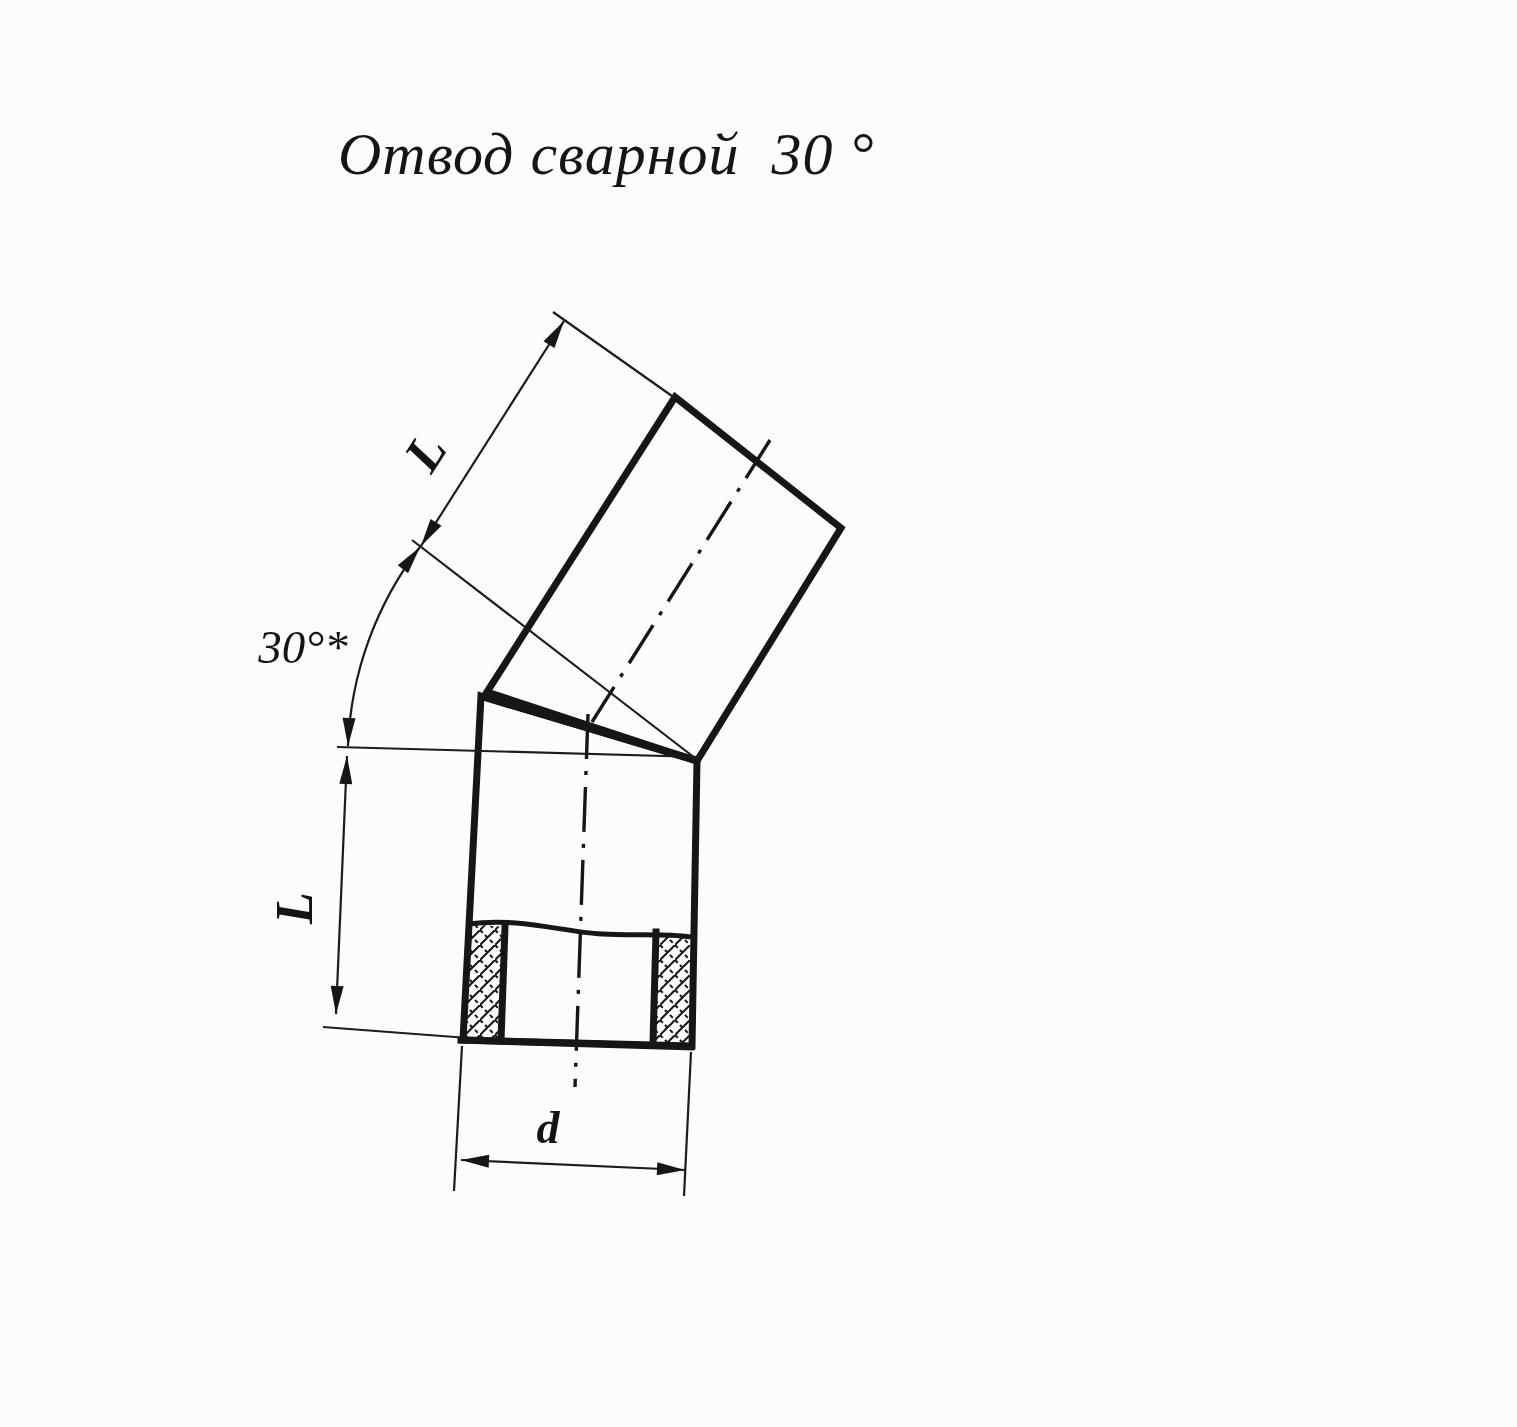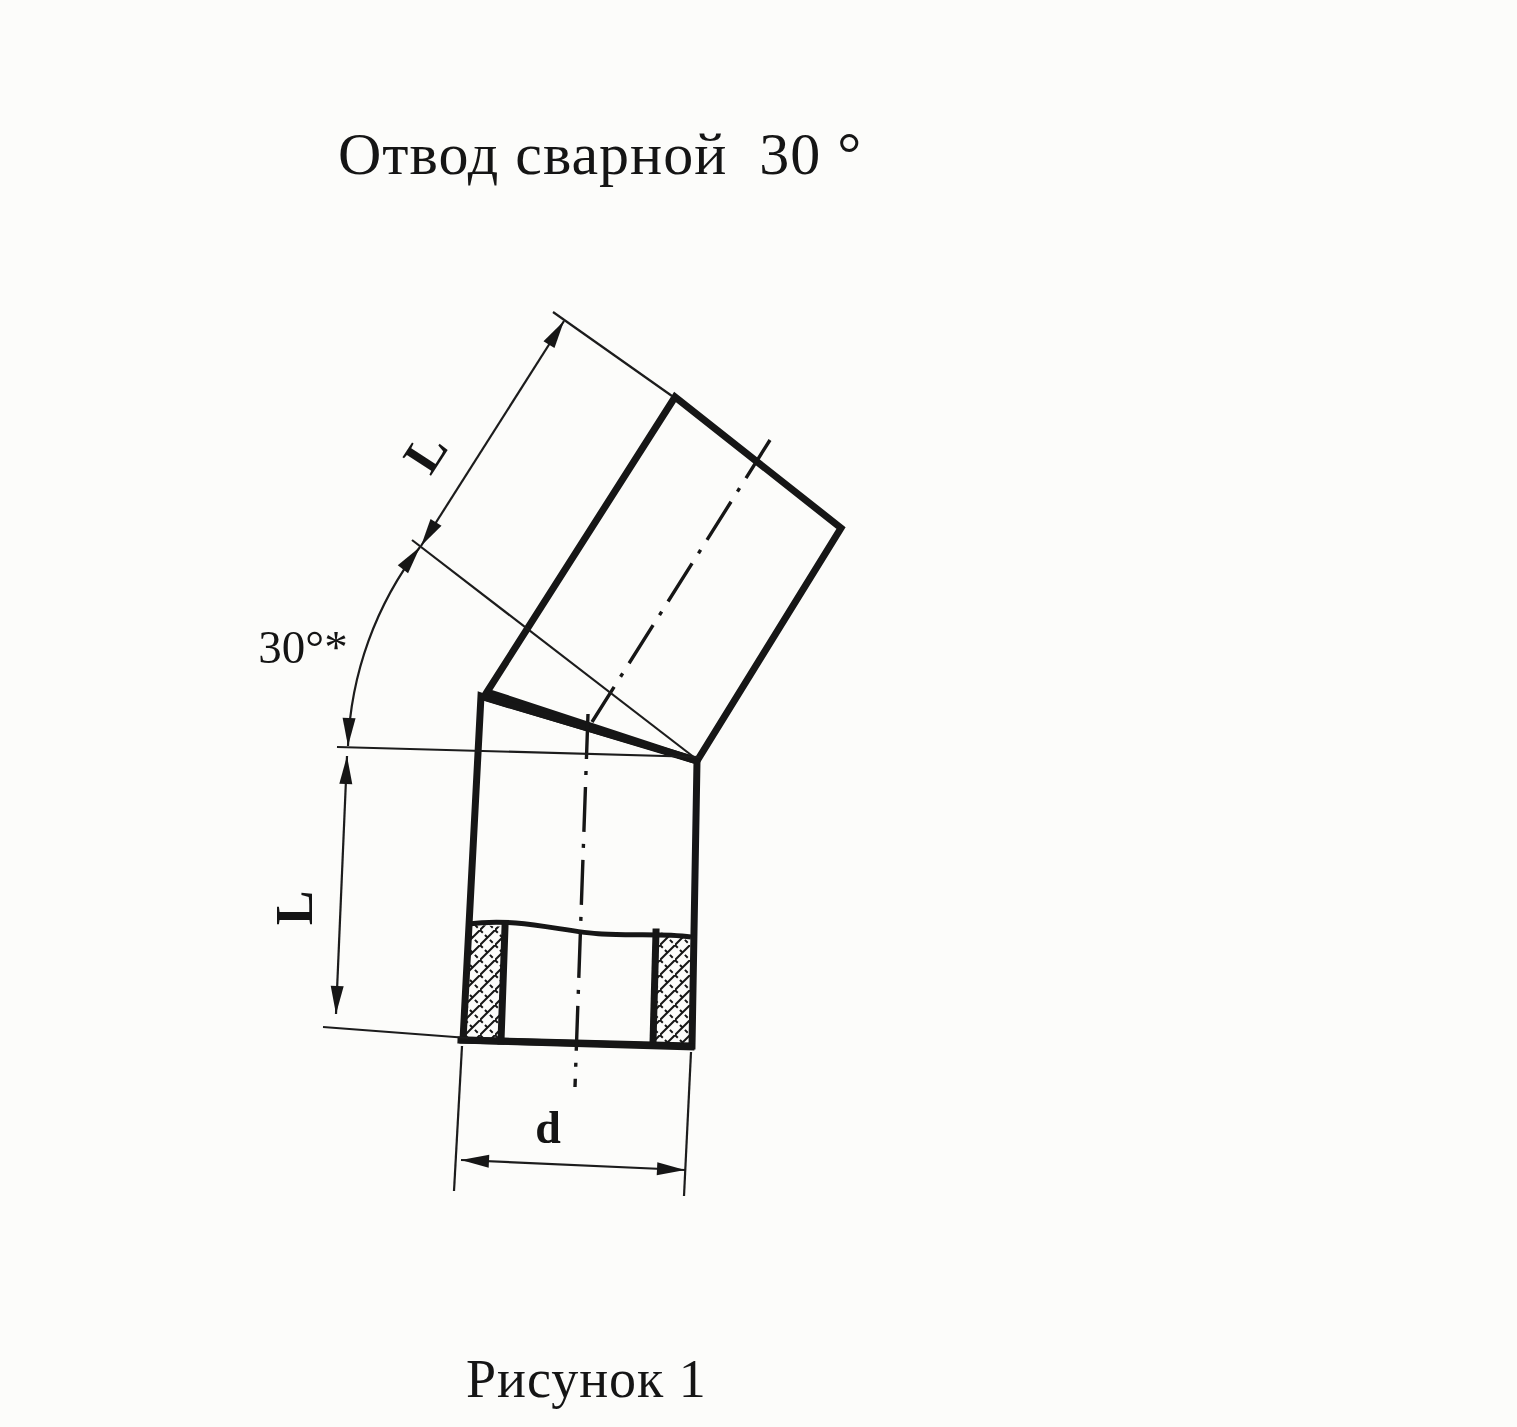--- a/index.html
+++ b/index.html
@@ -7,20 +7,21 @@
     padding: 0;
   }
   .page {
     position: relative;
     width: 1517px;
     height: 1427px;
     background: #fcfcfa;
     overflow: hidden;
     font-family: "Liberation Serif", "DejaVu Serif", serif;
     color: #161616;
+    font-style: italic;
   }
   .title {
     position: absolute;
     left: 338px;
     top: 120px;
     font-size: 60px;
     letter-spacing: 1px;
     white-space: pre;
     color: #151515;
   }
@@ -106,15 +107,14 @@
     </g>
 
     <g>
       <line class="thin" x1="462" y1="1046" x2="454" y2="1191"></line>
       <line class="thin" x1="691" y1="1052" x2="684" y2="1196"></line>
       <line class="thin" x1="461" y1="1160" x2="685" y2="1170" marker-start="url(#arrow)" marker-end="url(#arrow)"></line>
       <text class="lbl-d" x="548" y="1143" text-anchor="middle">d</text>
     </g>
   </svg>
 
-  <div class="caption">Рисунок 1</div>
 
 </div>
 
 </body></html>

